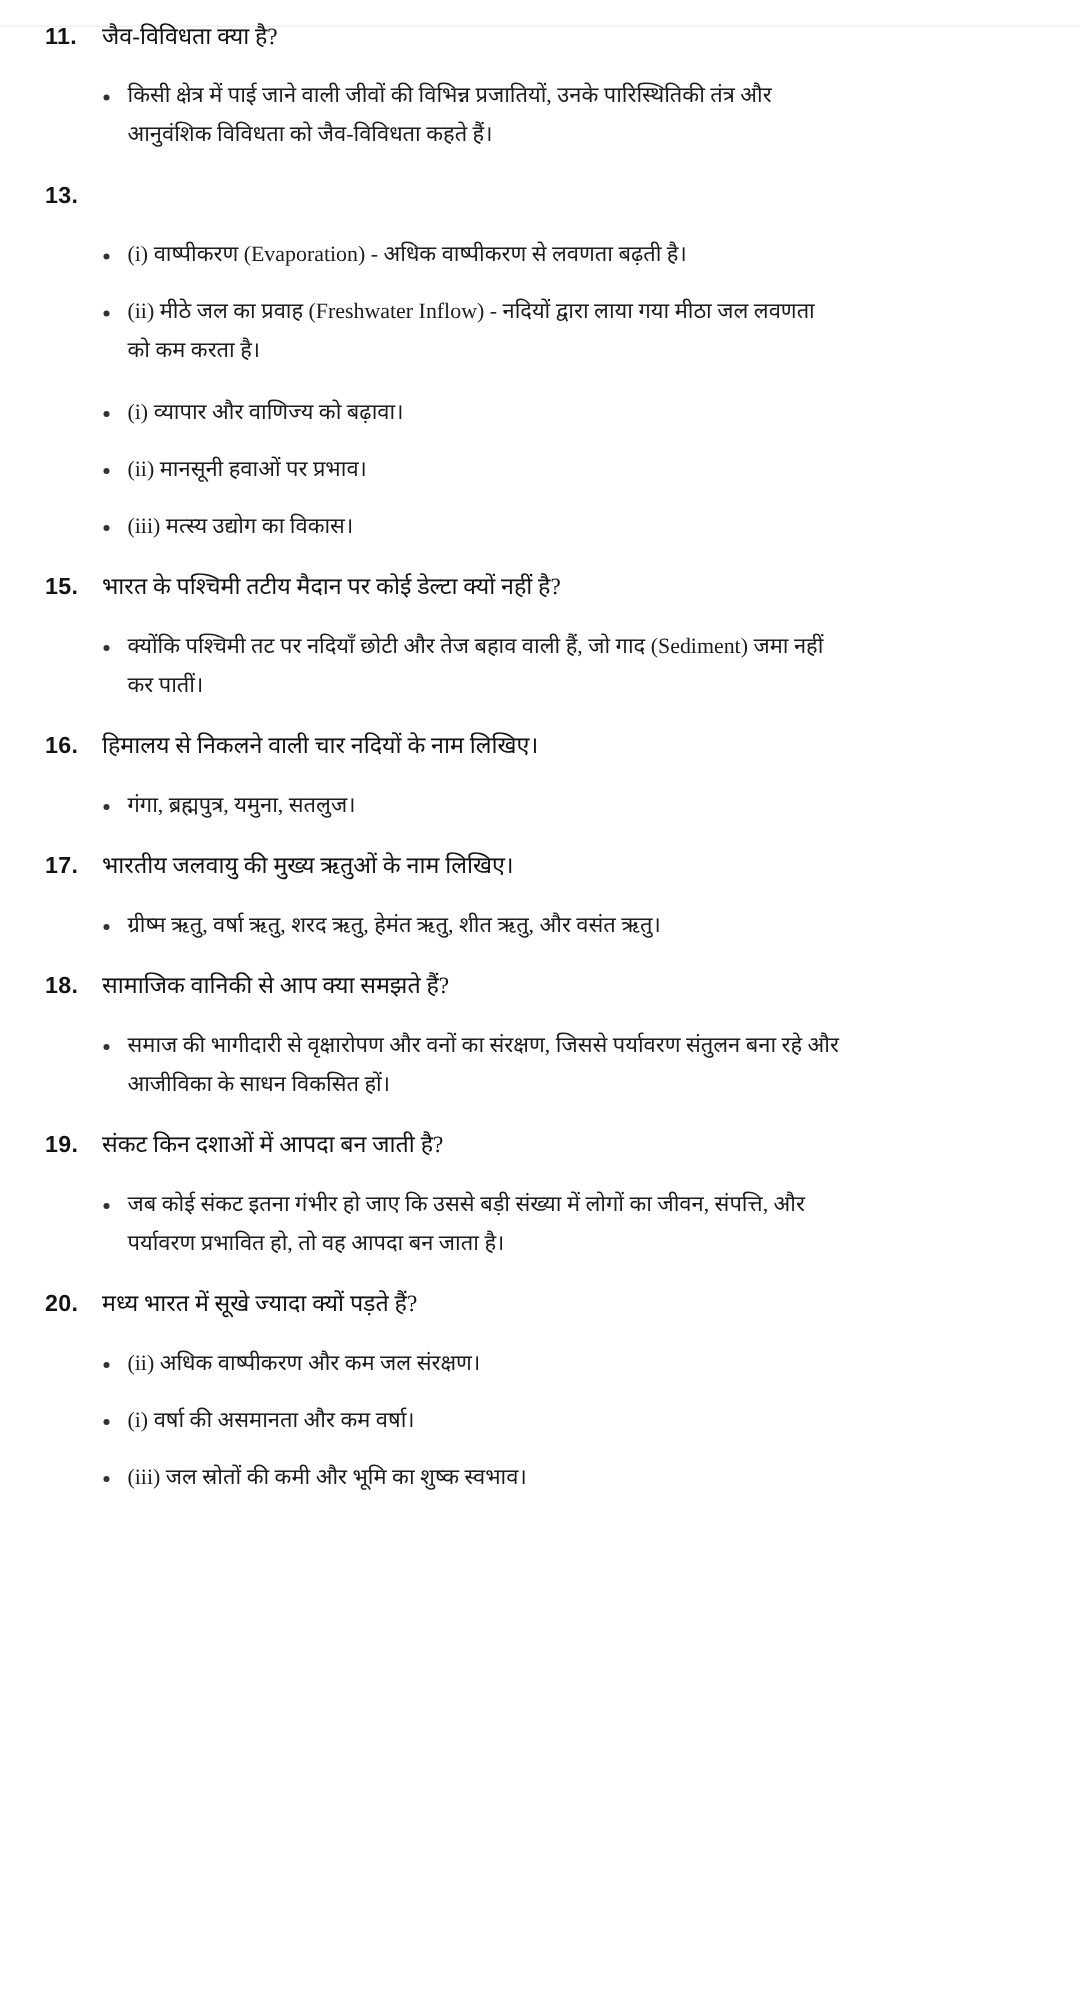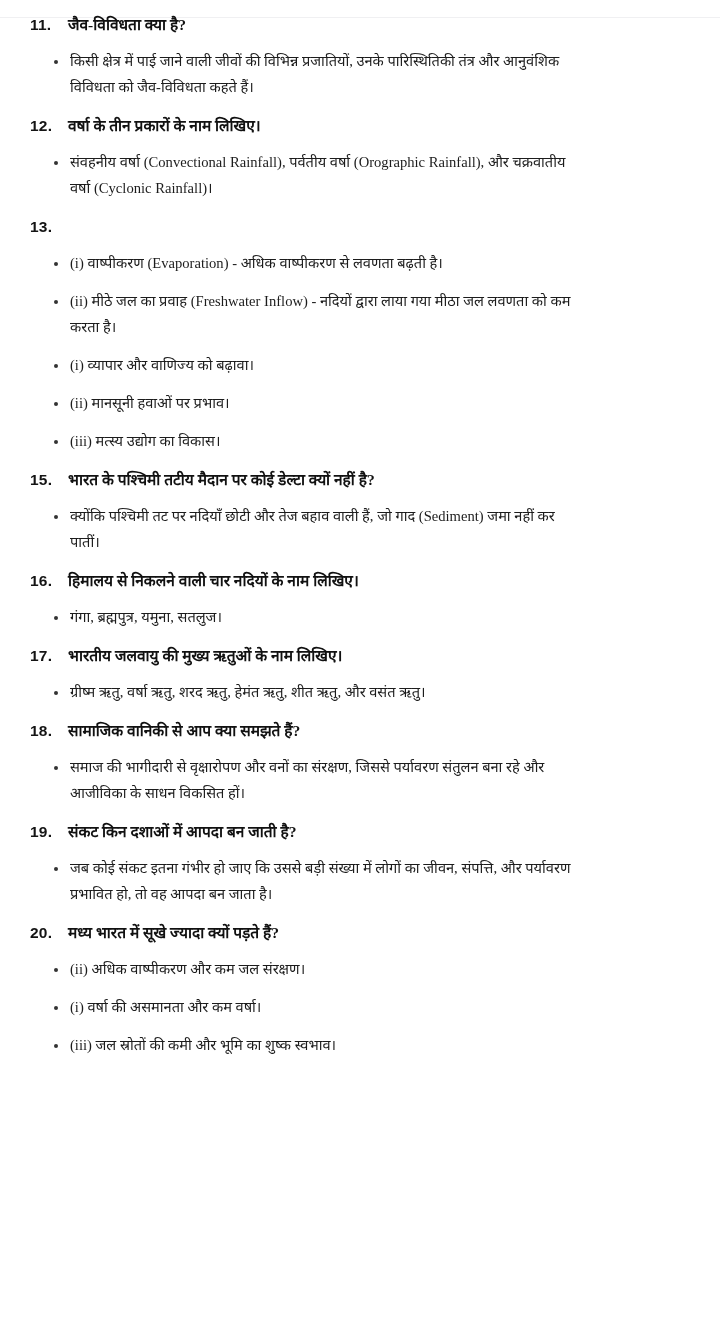--- a/index.html
+++ b/index.html
@@ -62,28 +62,28 @@
     line-height: 1.55;
     font-weight: 700;
     color: #141414;
     letter-spacing: 0.2px;
     font-family: "Liberation Sans", "DejaVu Sans", sans-serif;
   }
   .q-text {
     flex: 1 1 auto;
     font-size: 15.5px;
     line-height: 1.55;
-    font-weight: 700;
+    font-weight: 400;
     color: #111111;
   }
 
   
   .a-list {
     list-style: none;
-    margin: 0;
+    margin: 15px;
     padding: 0;
   }
   .a-item {
     position: relative;
     padding-left: 70px;
     padding-right: 40px;
     margin-top: 12px;
     font-size: 14.6px;
     line-height: 1.78;
     font-weight: 400;
@@ -108,29 +108,20 @@
 <div class="page">
   <div class="page-top-rule"></div>
   <ol class="qa-list">
       <li class="qa-block">
         <div class="q-row">
           <span class="q-num">11.</span>
           <span class="q-text">जैव-विविधता क्या है?</span>
         </div>
         <ul class="a-list">
           <li class="a-item"><span class="dot"></span><span>किसी क्षेत्र में पाई जाने वाली जीवों की विभिन्न प्रजातियों, उनके पारिस्थितिकी तंत्र और आनुवंशिक विविधता को जैव-विविधता कहते हैं।</span></li>
-        </ul>
-      </li>
-      <li class="qa-block">
-        <div class="q-row">
-          <span class="q-num">12.</span>
-          <span class="q-text">वर्षा के तीन प्रकारों के नाम लिखिए।</span>
-        </div>
-        <ul class="a-list">
-          <li class="a-item"><span class="dot"></span><span>संवहनीय वर्षा (Convectional Rainfall), पर्वतीय वर्षा (Orographic Rainfall), और चक्रवातीय वर्षा (Cyclonic Rainfall)।</span></li>
         </ul>
       </li>
       <li class="qa-block">
         <div class="q-row">
           <span class="q-num">13.</span>
         </div>
         <ul class="a-list">
           <li class="a-item"><span class="dot"></span><span>(i) वाष्पीकरण (Evaporation) - अधिक वाष्पीकरण से लवणता बढ़ती है।</span></li>
           <li class="a-item"><span class="dot"></span><span>(ii) मीठे जल का प्रवाह (Freshwater Inflow) - नदियों द्वारा लाया गया मीठा जल लवणता को कम करता है।</span></li>
         </ul>

